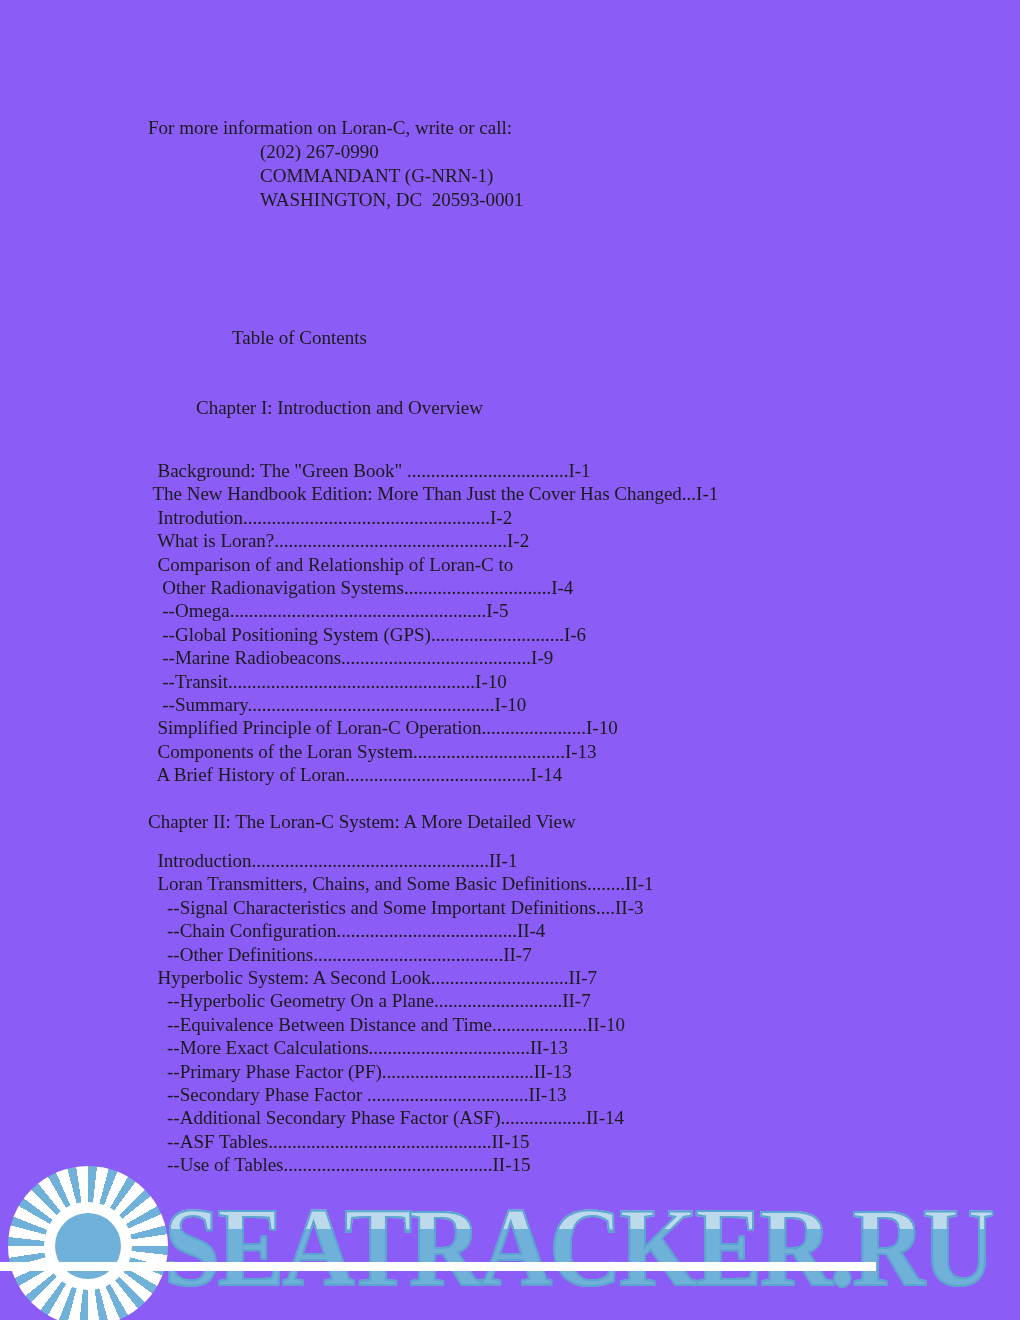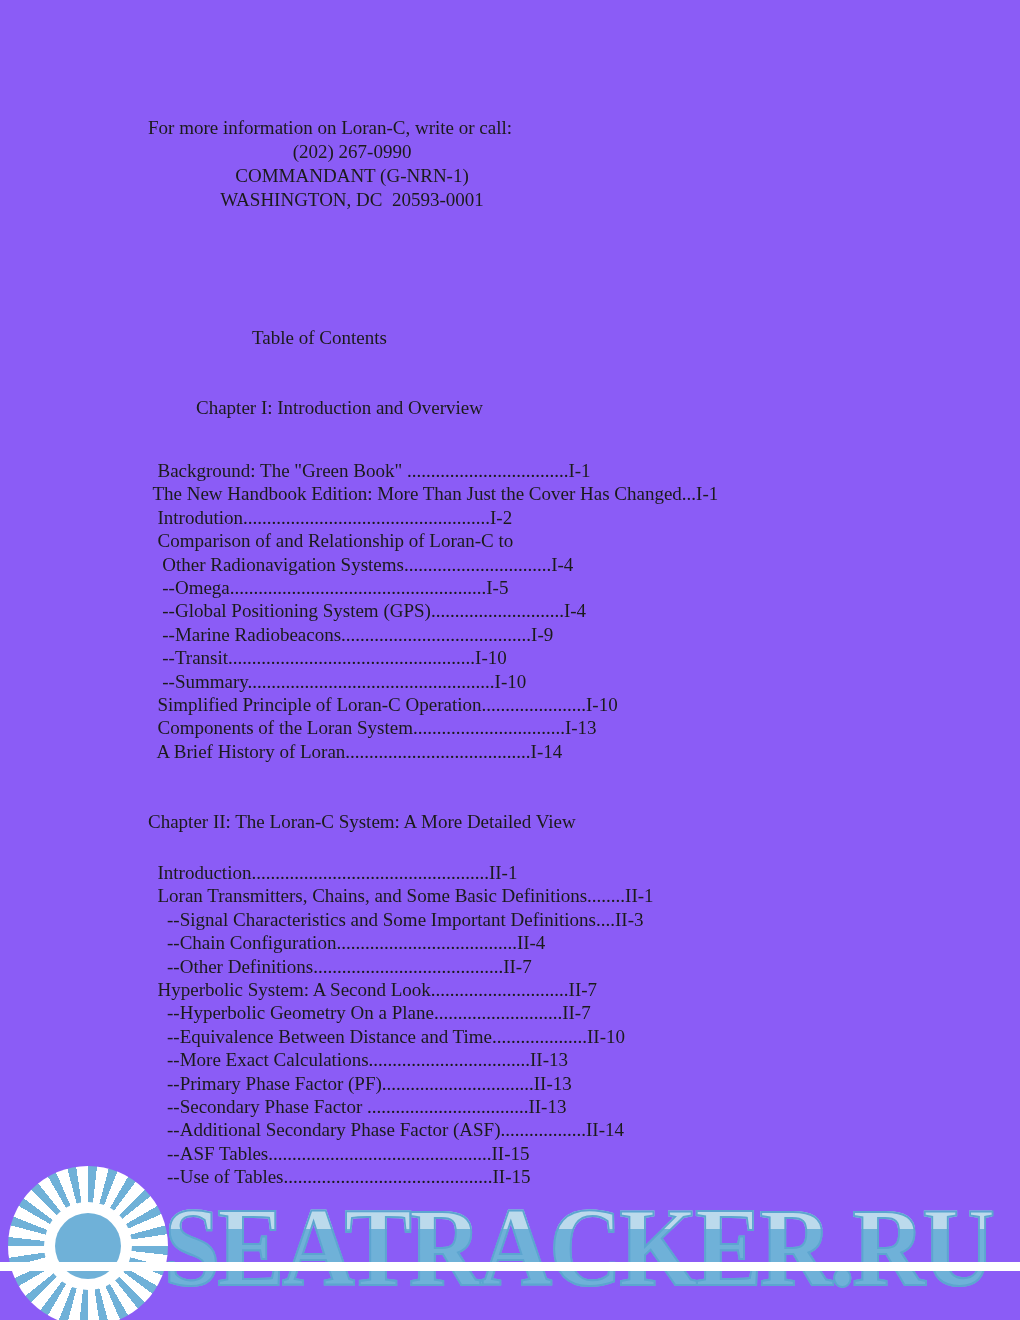--- a/index.html
+++ b/index.html
@@ -9,32 +9,32 @@
     width: 1020px;
     height: 1320px;
     background: #8b5cf6;
     overflow: hidden;
     font-family: "Liberation Serif", serif;
     color: #1b1b1b;
     font-size: 19px;
   }
   .line { line-height: 24px; white-space: pre; }
   .contact-block { position: absolute; top: 116px; left: 148px; }
-  .contact-indent { margin-left: 44px; text-align: center; }
-  .toc-title { position: absolute; top: 327px; left: 252px; white-space: pre; }
+  .contact-indent { margin-left: 112px; }
+  .toc-title { position: absolute; top: 327px; left: 232px; white-space: pre; }
   .chapter-heading { position: absolute; left: 148px; white-space: pre; }
   .ch1 { top: 397px; margin-left: 48px; }
   .ch2 { top: 811px; }
   .entries { position: absolute; left: 148px; }
   .entries1 { top: 459px; }
-  .entries2 { top: 849px; margin-top: 12px; }
+  .entries2 { top: 849px; }
   .entry { line-height: 23.4px; white-space: pre; }
 
   
-  .watermark { position: absolute; left: 0; top: 1176px; width: 1020px; height: 144px; }
+  .watermark { position: absolute; left: 0; top: 1176px; width: 876px; height: 144px; }
   .sun {
     position: absolute; left: 8px; top: -10px;
     width: 160px; height: 160px; border-radius: 50%;
     background: repeating-conic-gradient(#6fb1d8 0deg 6.5deg, #ffffff 6.5deg 15deg);
   }
   .sun::before {
     content: ""; position: absolute; inset: 36px;
     background: #ffffff; border-radius: 50%;
   }
   .sun::after {
@@ -78,24 +78,25 @@
   </div>
 
   <p class="toc-title">Table of Contents</p>
 
   <p class="chapter-heading ch1">Chapter I: Introduction and Overview</p>
 
   <div class="entries entries1">
     <p class="entry">  Background: The "Green Book" ..................................I-1</p>
     <p class="entry"> The New Handbook Edition: More Than Just the Cover Has Changed...I-1</p>
     <p class="entry">  Introdution....................................................I-2</p>
+    <p class="entry">  What is Loran?.................................................I-2</p>
     <p class="entry">  Comparison of and Relationship of Loran-C to</p>
     <p class="entry">   Other Radionavigation Systems...............................I-4</p>
     <p class="entry">   --Omega......................................................I-5</p>
-    <p class="entry">   --Global Positioning System (GPS)............................I-4</p>
+    <p class="entry">   --Global Positioning System (GPS)............................I-6</p>
     <p class="entry">   --Marine Radiobeacons........................................I-9</p>
     <p class="entry">   --Transit....................................................I-10</p>
     <p class="entry">   --Summary....................................................I-10</p>
     <p class="entry">  Simplified Principle of Loran-C Operation......................I-10</p>
     <p class="entry">  Components of the Loran System................................I-13</p>
     <p class="entry">  A Brief History of Loran.......................................I-14</p>
   </div>
 
   <p class="chapter-heading ch2">Chapter II: The Loran-C System: A More Detailed View</p>
 

